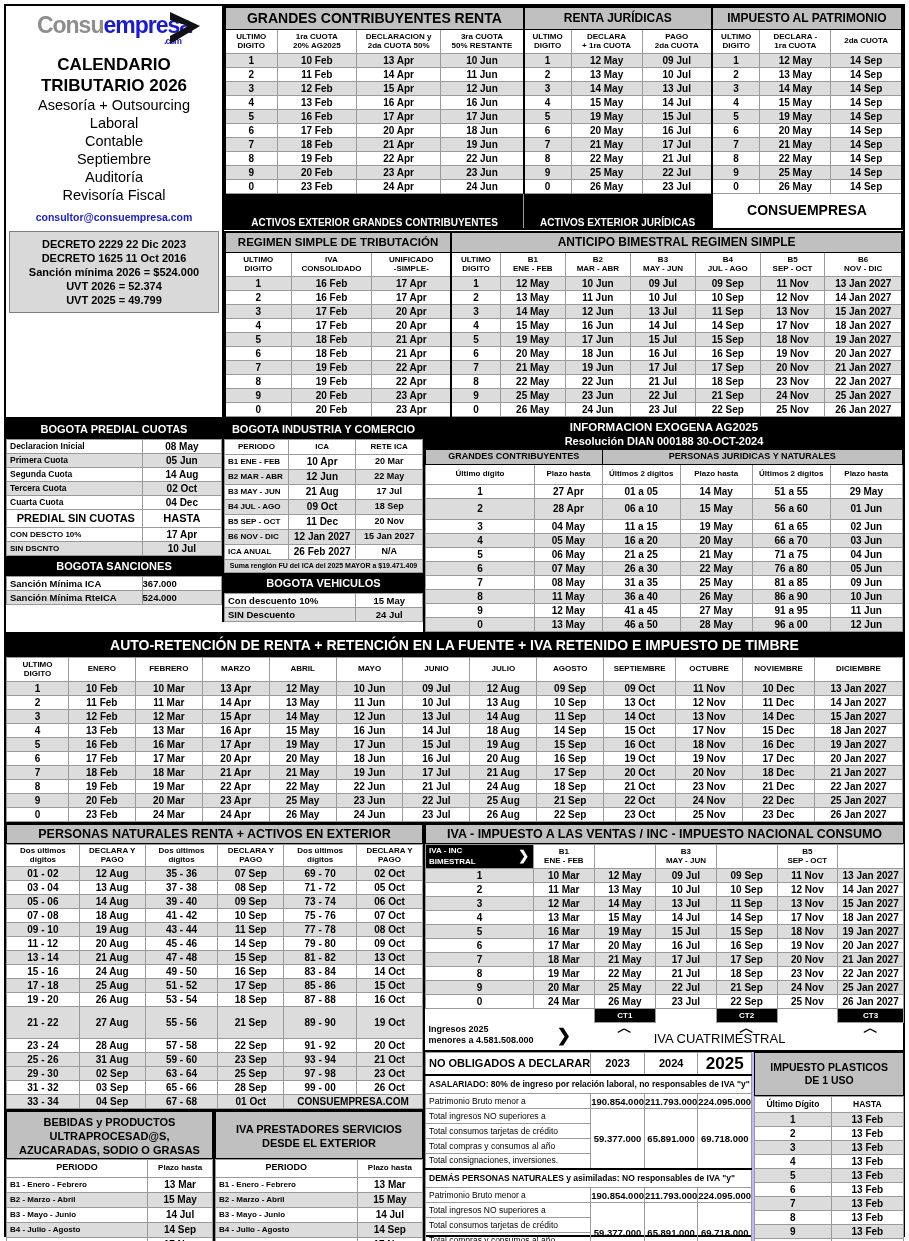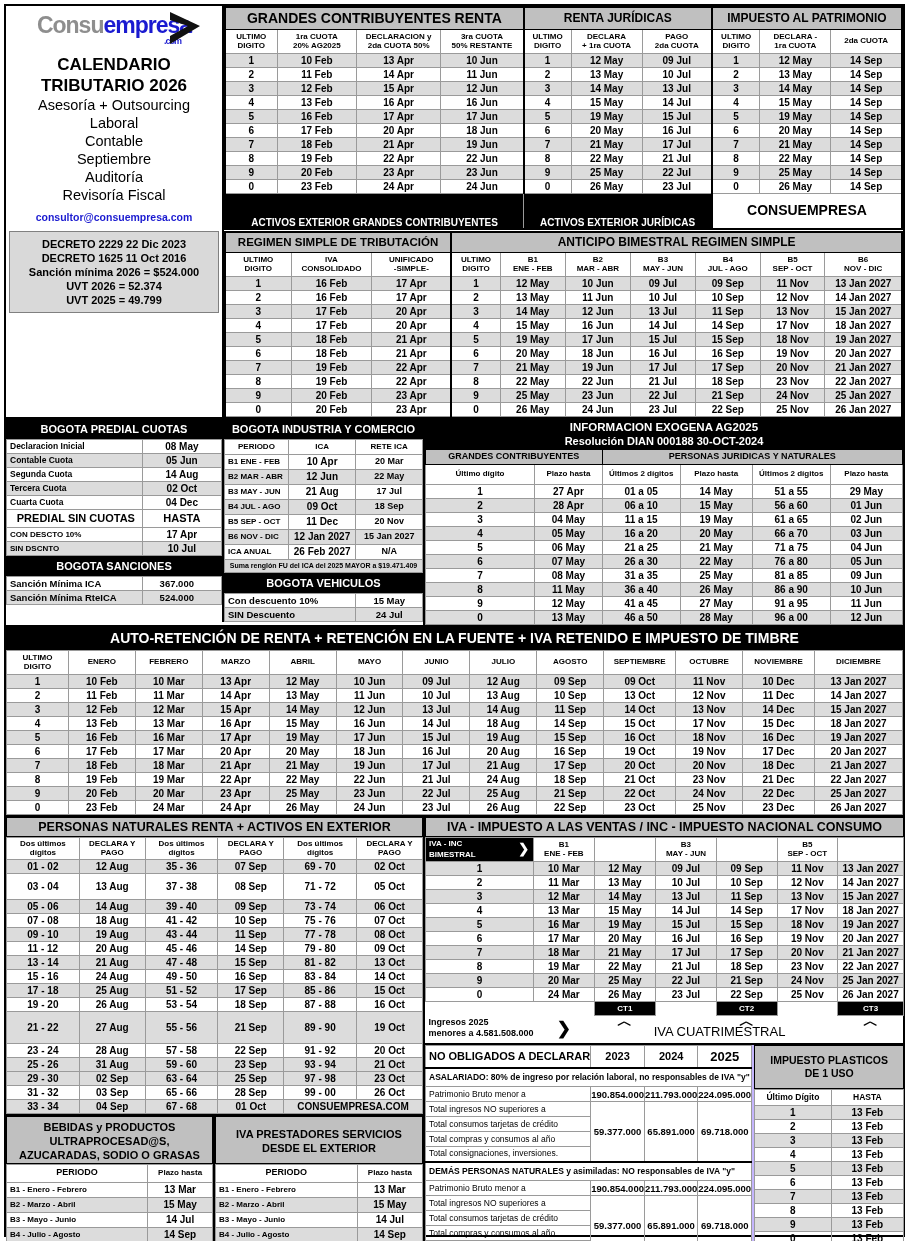--- a/index.html
+++ b/index.html
@@ -19,21 +19,21 @@
            font-size:9px; line-height:11px; height:14px; white-space:nowrap; }
   .hdrband { background:#c0c0c0; font-weight:bold; text-align:center; border:1px solid #000; }
   .blackband { background:#000; color:#fff; font-weight:bold; text-align:center; }
   .colhead { background:#fff; font-size:8px; font-weight:bold; line-height:9.5px; padding:1px 2px; height:24px;}
   .alt { background:#dcdcdc; }
   .thickL { border-left:2px solid #000 !important; }
   .thickR { border-right:2px solid #000 !important; }
   .thickT { border-top:2px solid #000 !important; }
   .thickB { border-bottom:2px solid #000 !important; }
   .left { text-align:left; padding-left:3px; }
-  .right { text-align:center; padding-right:10px;margin-top:40px; }
+  .right { text-align:left; padding-right:10px;margin-top:40px; }
 
   
   .top { display:flex; }
   .leftcol { width:218px; border-right:2px solid #000; flex:none; }
   .rightcol { flex:1; }
 
   
   .logobox { padding:6px 6px 2px 6px; text-align:center; }
   .logo-word { font-size:23px; font-weight:bold; letter-spacing:-1px; display:inline-block; position:relative;}
   .logo-grey { color:#8e8e8e; }
@@ -435,21 +435,21 @@
             <colgroup>
                   <col style="width:136px">
                   <col style="width:80px">
                 </colgroup>
             <tbody id="predialrows">
                   <tr>
                     <td class="left" style="font-size:8.5px;height:14px">Declaracion Inicial</td>
                     <td style="font-size:10px;height:14px">08 May</td>
                   </tr>
                   <tr>
-                    <td class="left alt" style="font-size:8.5px;height:14px">Contable Cuota</td>
+                    <td class="left alt" style="font-size:8.5px;height:14px">Primera Cuota</td>
                     <td class="alt" style="font-size:10px;height:14px">05 Jun</td>
                   </tr>
                   <tr>
                     <td class="left" style="font-size:8.5px;height:14px">Segunda Cuota</td>
                     <td style="font-size:10px;height:14px">14 Aug</td>
                   </tr>
                   <tr>
                     <td class="left alt" style="font-size:8.5px;height:14px">Tercera Cuota</td>
                     <td class="alt" style="font-size:10px;height:14px">02 Oct</td>
                   </tr>
@@ -608,21 +608,21 @@
                 <td class="tbl-t" style="height:14px">14 May</td>
                 <td class="tbl-t" style="height:14px">51 a 55</td>
                 <td class="tbl-t" style="height:14px">29 May</td>
               </tr>
               <tr>
                 <td class="tbl-t alt" style="height:14px">2</td>
                 <td class="tbl-t alt" style="height:14px">28 Apr</td>
                 <td class="tbl-t alt" style="height:14px">06 a 10</td>
                 <td class="tbl-t alt" style="height:14px">15 May</td>
                 <td class="tbl-t alt" style="height:14px">56 a 60</td>
-                <td class="tbl-t alt" style="height:14px">01 Jun</td>
+                <td class="tbl-t alt" style="height:21px">01 Jun</td>
               </tr>
               <tr>
                 <td class="tbl-t" style="height:14px">3</td>
                 <td class="tbl-t" style="height:14px">04 May</td>
                 <td class="tbl-t" style="height:14px">11 a 15</td>
                 <td class="tbl-t" style="height:14px">19 May</td>
                 <td class="tbl-t" style="height:14px">61 a 65</td>
                 <td class="tbl-t" style="height:14px">02 Jun</td>
               </tr>
               <tr>
@@ -906,21 +906,21 @@
                 <td class="tbl-t alt" style="height:14px">35 - 36</td>
                 <td class="tbl-t alt" style="height:14px">07 Sep</td>
                 <td class="tbl-t alt" style="height:14px">69 - 70</td>
                 <td class="tbl-t alt" style="height:14px">02 Oct</td>
               </tr>
               <tr>
                 <td class="tbl-t" style="height:14px">03 - 04</td>
                 <td class="tbl-t" style="height:14px">13 Aug</td>
                 <td class="tbl-t" style="height:14px">37 - 38</td>
                 <td class="tbl-t" style="height:14px">08 Sep</td>
-                <td class="tbl-t" style="height:26px">71 - 72</td>
+                <td class="tbl-t" style="height:14px">71 - 72</td>
                 <td class="tbl-t" style="height:14px">05 Oct</td>
               </tr>
               <tr>
                 <td class="tbl-t alt" style="height:14px">05 - 06</td>
                 <td class="tbl-t alt" style="height:14px">14 Aug</td>
                 <td class="tbl-t alt" style="height:14px">39 - 40</td>
                 <td class="tbl-t alt" style="height:14px">09 Sep</td>
                 <td class="tbl-t alt" style="height:14px">73 - 74</td>
                 <td class="tbl-t alt" style="height:14px">06 Oct</td>
               </tr>
@@ -1273,21 +1273,21 @@
                   <col style="width:140px">
                   <col style="width:75px">
                   <col style="width:75px">
                   <col style="width:75px">
                 </colgroup>
             <tbody>
                   <tr>
               <td class="left" style="font-size:11px;height:22px">NO OBLIGADOS A DECLARAR</td>
               <td style="font-size:11px;height:22px">2023</td>
               <td style="font-size:11px;height:22px">2024</td>
-              <td style="font-size:13px;height:18px">2025</td>
+              <td style="font-size:17px;height:18px">2025</td>
             </tr>
             <tr>
                     <td colspan="4" class="left" style="font-size:8.5px;height:19px;border-top:2px solid #000">ASALARIADO: 80% de ingreso por relación laboral, no responsables de IVA "y"</td>
                   </tr>
             </tbody>
                 <tbody id="blk1">
                   <tr>
                     <td class="left" style="font-size:8.5px;height:15px;font-weight:normal">Patrimonio Bruto menor a</td>
                     <td style="font-size:9.5px;height:15px">190.854.000</td>
                     <td style="font-size:9.5px;height:15px">211.793.000</td>

